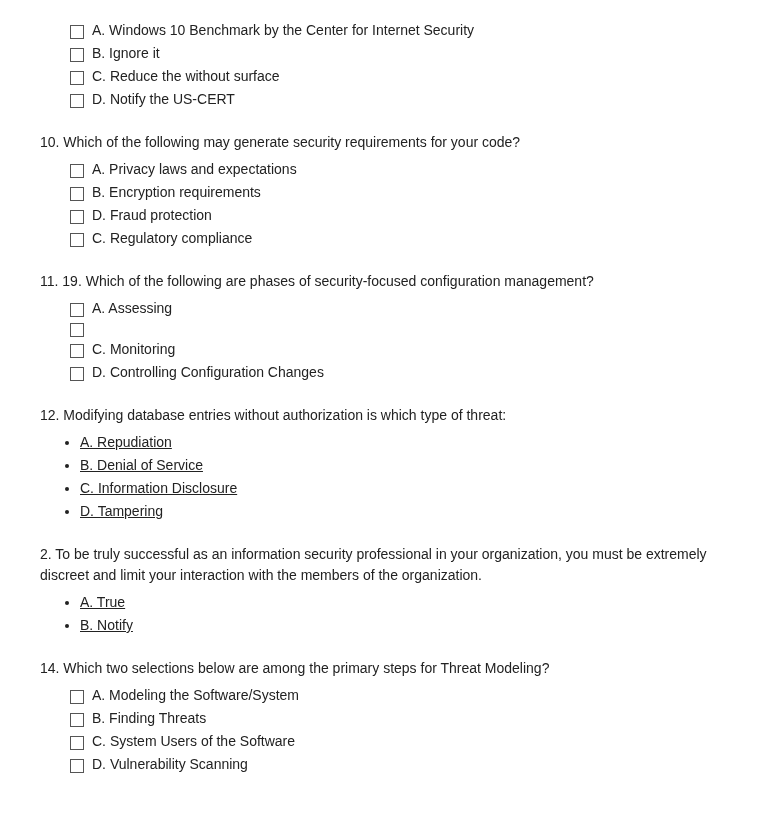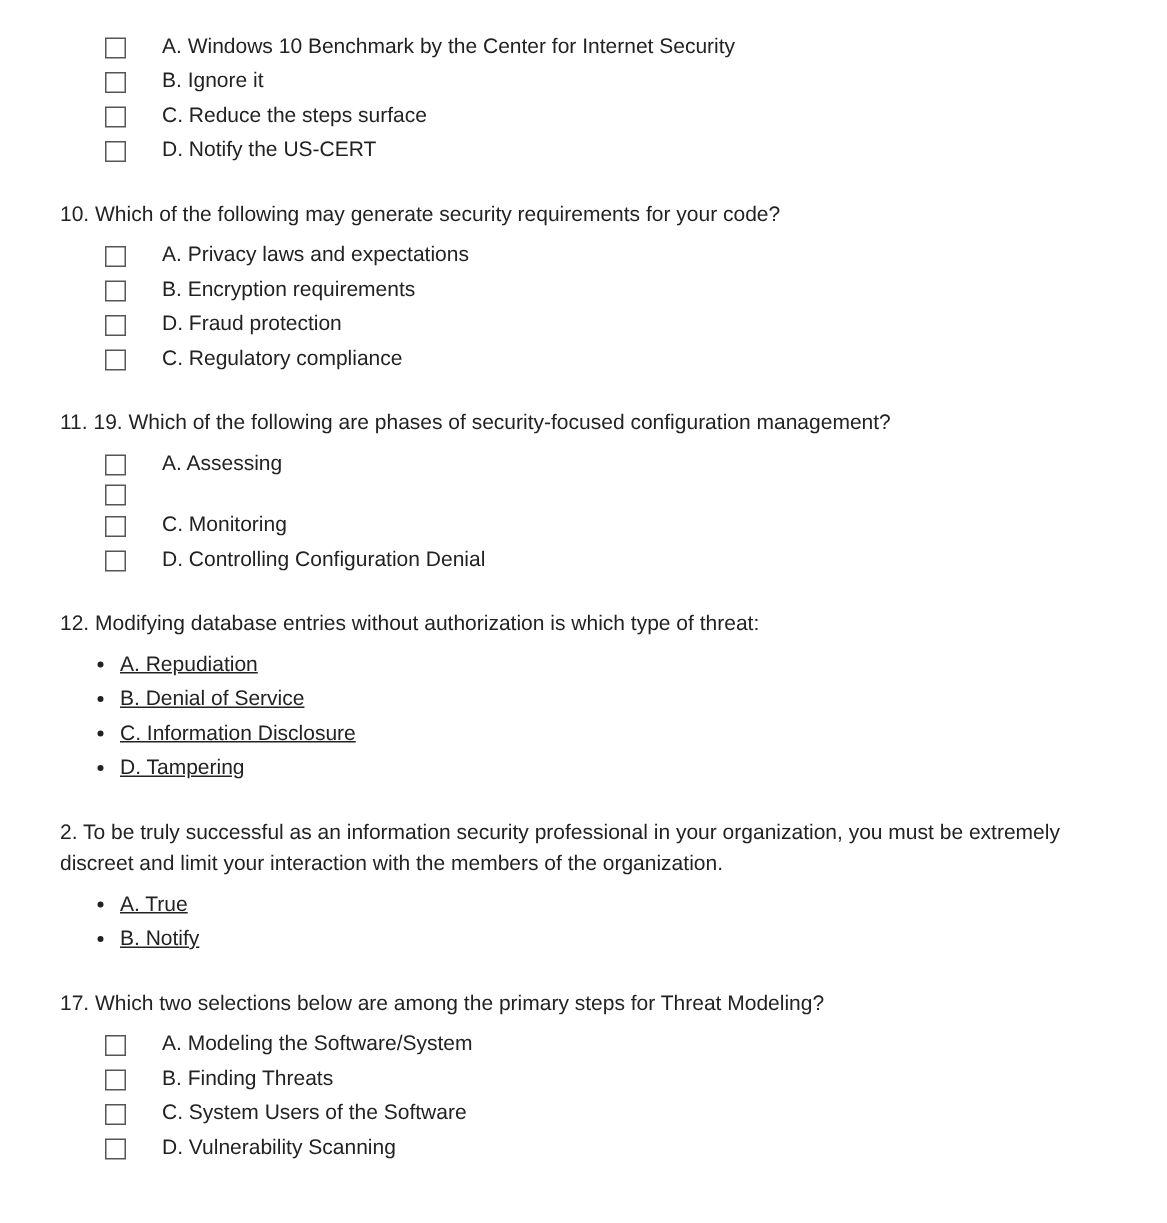--- a/index.html
+++ b/index.html
@@ -29,21 +29,20 @@
 
     .options-list {
       list-style: none;
       padding-left: 30px;
     }
 
     .options-list li {
       display: flex;
       align-items: flex-start;
       margin-bottom: 2px;
-      gap: 16px;
     }
 
     .checkbox-options li {
       display: flex;
       align-items: center;
       margin-bottom: 2px;
     }
 
     .checkbox-wrapper {
       display: inline-block;
@@ -79,21 +78,21 @@
         <li>
           <span class="checkbox-wrapper"></span>
           <span class="option-label">A. Windows 10 Benchmark by the Center for Internet Security</span>
         </li>
         <li>
           <span class="checkbox-wrapper"></span>
           <span class="option-label">B. Ignore it</span>
         </li>
         <li>
           <span class="checkbox-wrapper"></span>
-          <span class="option-label">C. Reduce the steps surface</span>
+          <span class="option-label">C. Reduce the without surface</span>
         </li>
         <li>
           <span class="checkbox-wrapper"></span>
           <span class="option-label">D. Notify the US-CERT</span>
         </li>
       </ul>
     </div>
     <div class="question-block">
       <p class="question-text">10. Which of the following may generate security requirements for your code?</p>
       <ul class="options-list checkbox-options">
@@ -124,42 +123,42 @@
         </li>
         <li>
           <span class="checkbox-wrapper"></span>
         </li>
         <li>
           <span class="checkbox-wrapper"></span>
           <span class="option-label">C. Monitoring</span>
         </li>
         <li>
           <span class="checkbox-wrapper"></span>
-          <span class="option-label">D. Controlling Configuration Denial</span>
+          <span class="option-label">D. Controlling Configuration Changes</span>
         </li>
       </ul>
     </div>
     <div class="question-block">
       <p class="question-text">12. Modifying database entries without authorization is which type of threat:</p>
       <ul class="bullet-options">
         <li>A. Repudiation</li>
         <li>B. Denial of Service</li>
         <li>C. Information Disclosure</li>
         <li>D. Tampering</li>
       </ul>
     </div>
     <div class="question-block">
       <p class="question-text">2. To be truly successful as an information security professional in your organization, you must be extremely discreet and limit your interaction with the members of the organization.</p>
       <ul class="bullet-options">
         <li>A. True</li>
         <li>B. Notify</li>
       </ul>
     </div>
     <div class="question-block">
-      <p class="question-text">17. Which two selections below are among the primary steps for Threat Modeling?</p>
+      <p class="question-text">14. Which two selections below are among the primary steps for Threat Modeling?</p>
       <ul class="options-list checkbox-options">
         <li>
           <span class="checkbox-wrapper"></span>
           <span class="option-label">A. Modeling the Software/System</span>
         </li>
         <li>
           <span class="checkbox-wrapper"></span>
           <span class="option-label">B. Finding Threats</span>
         </li>
         <li>

